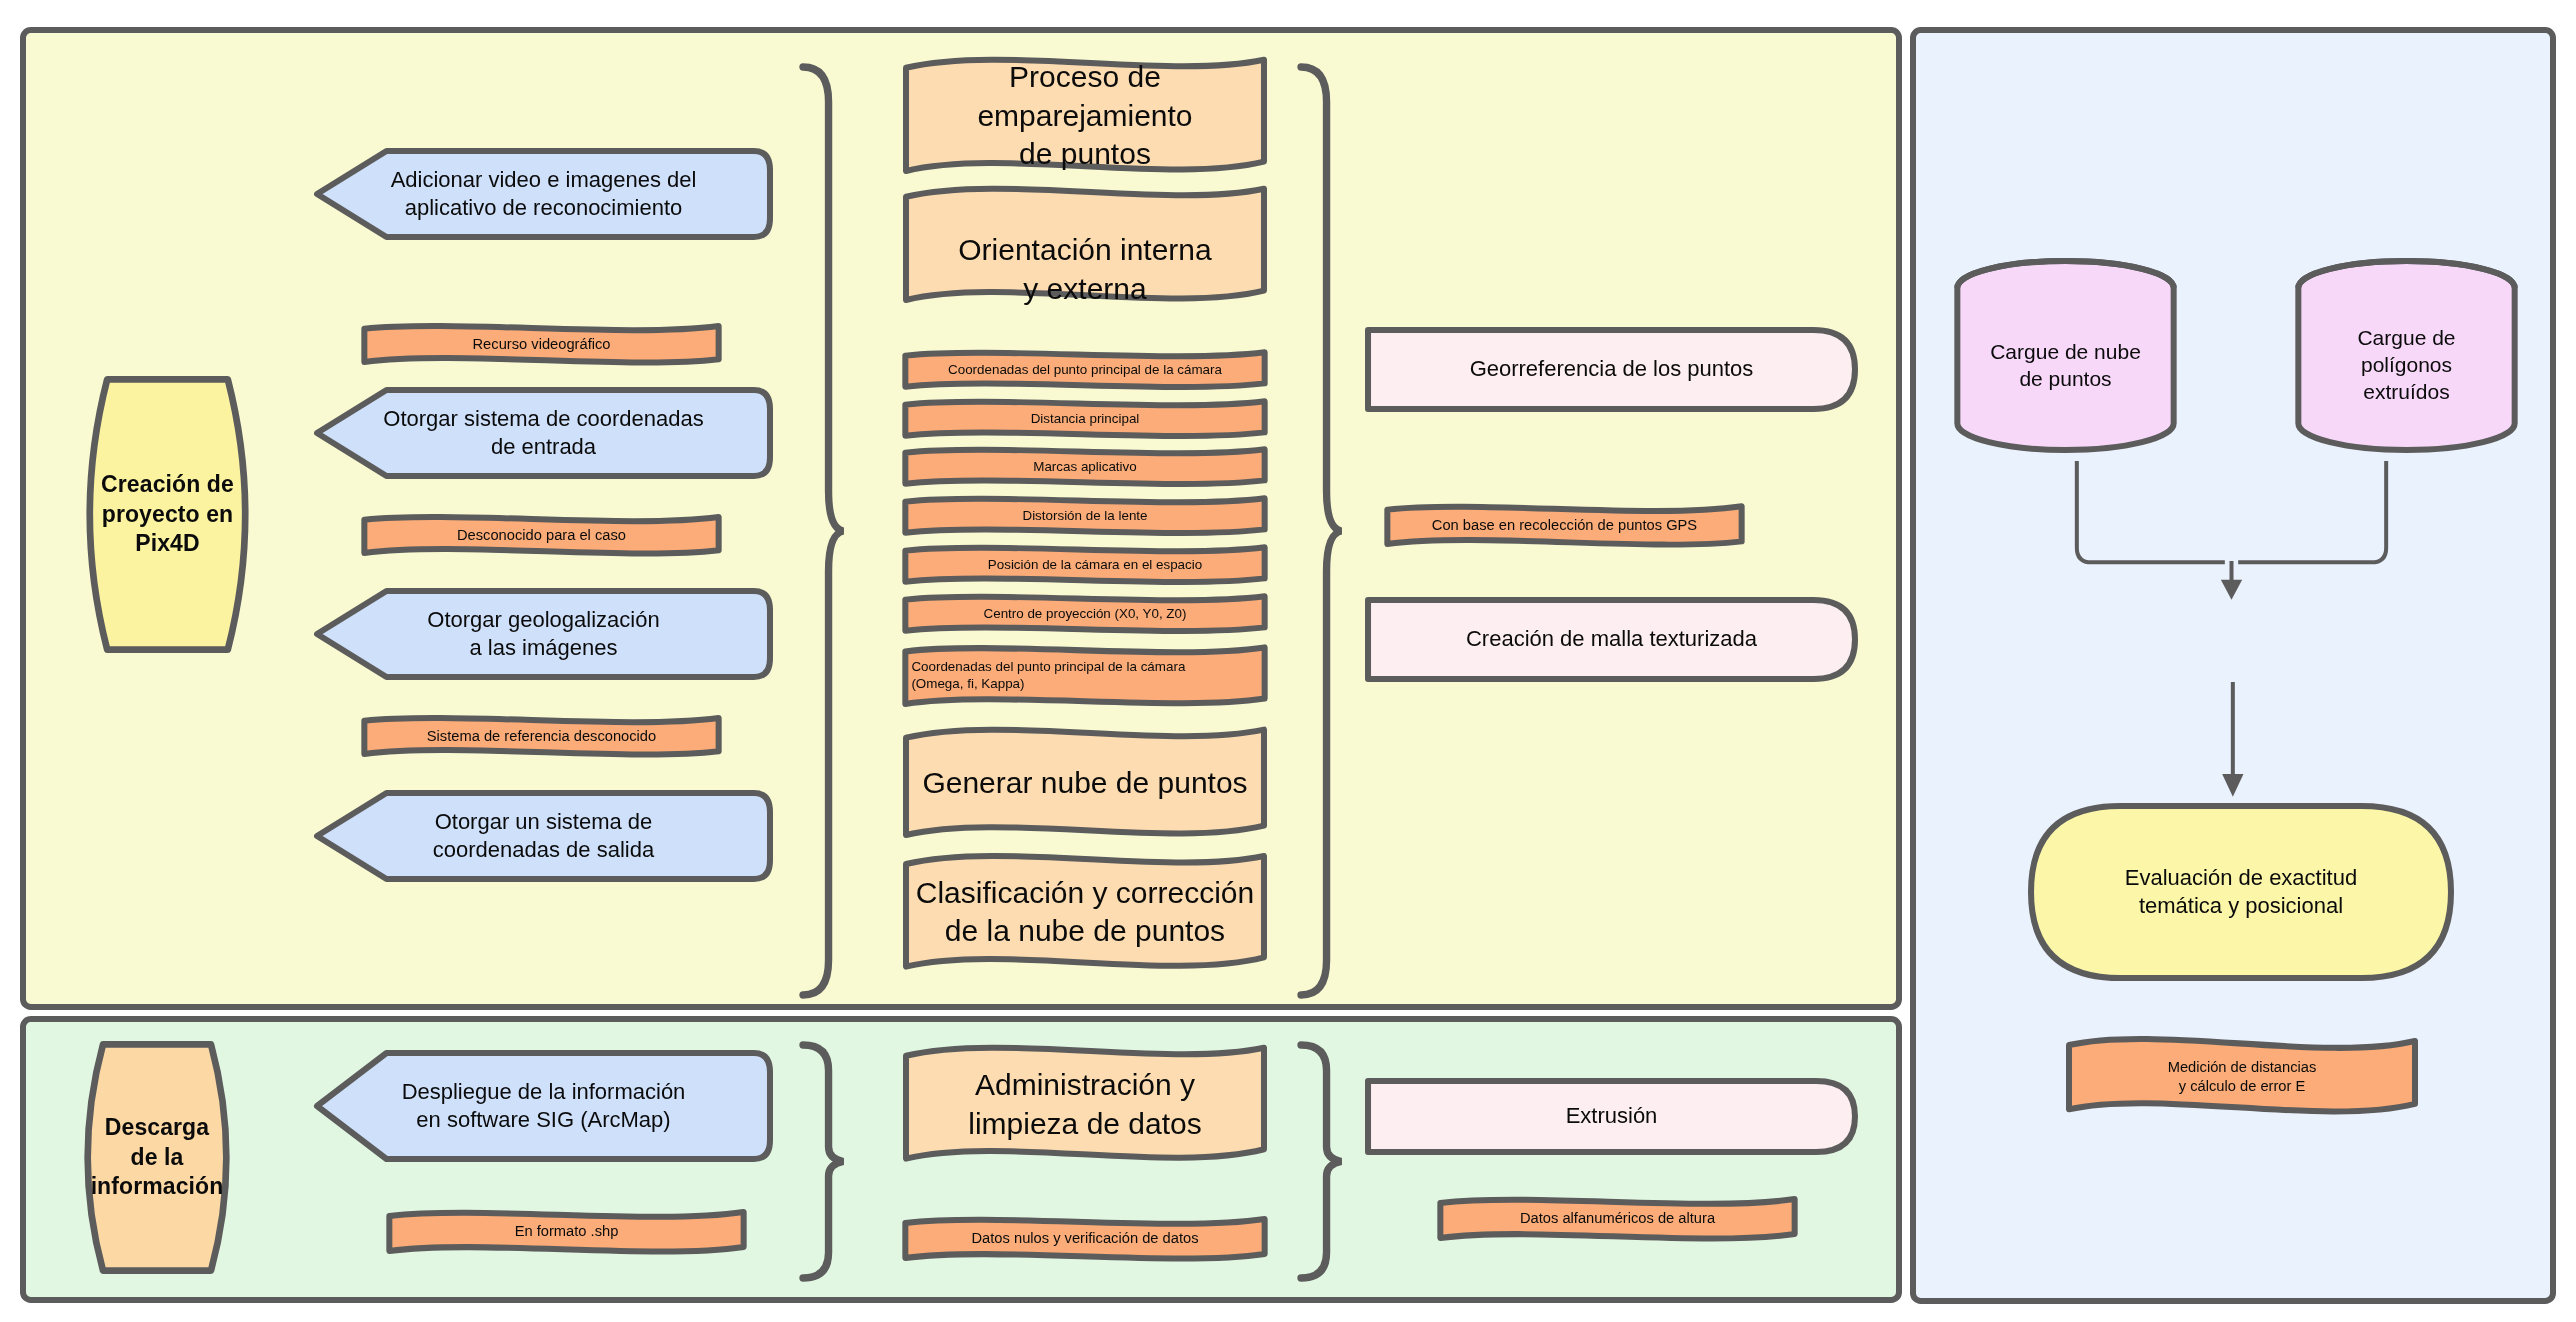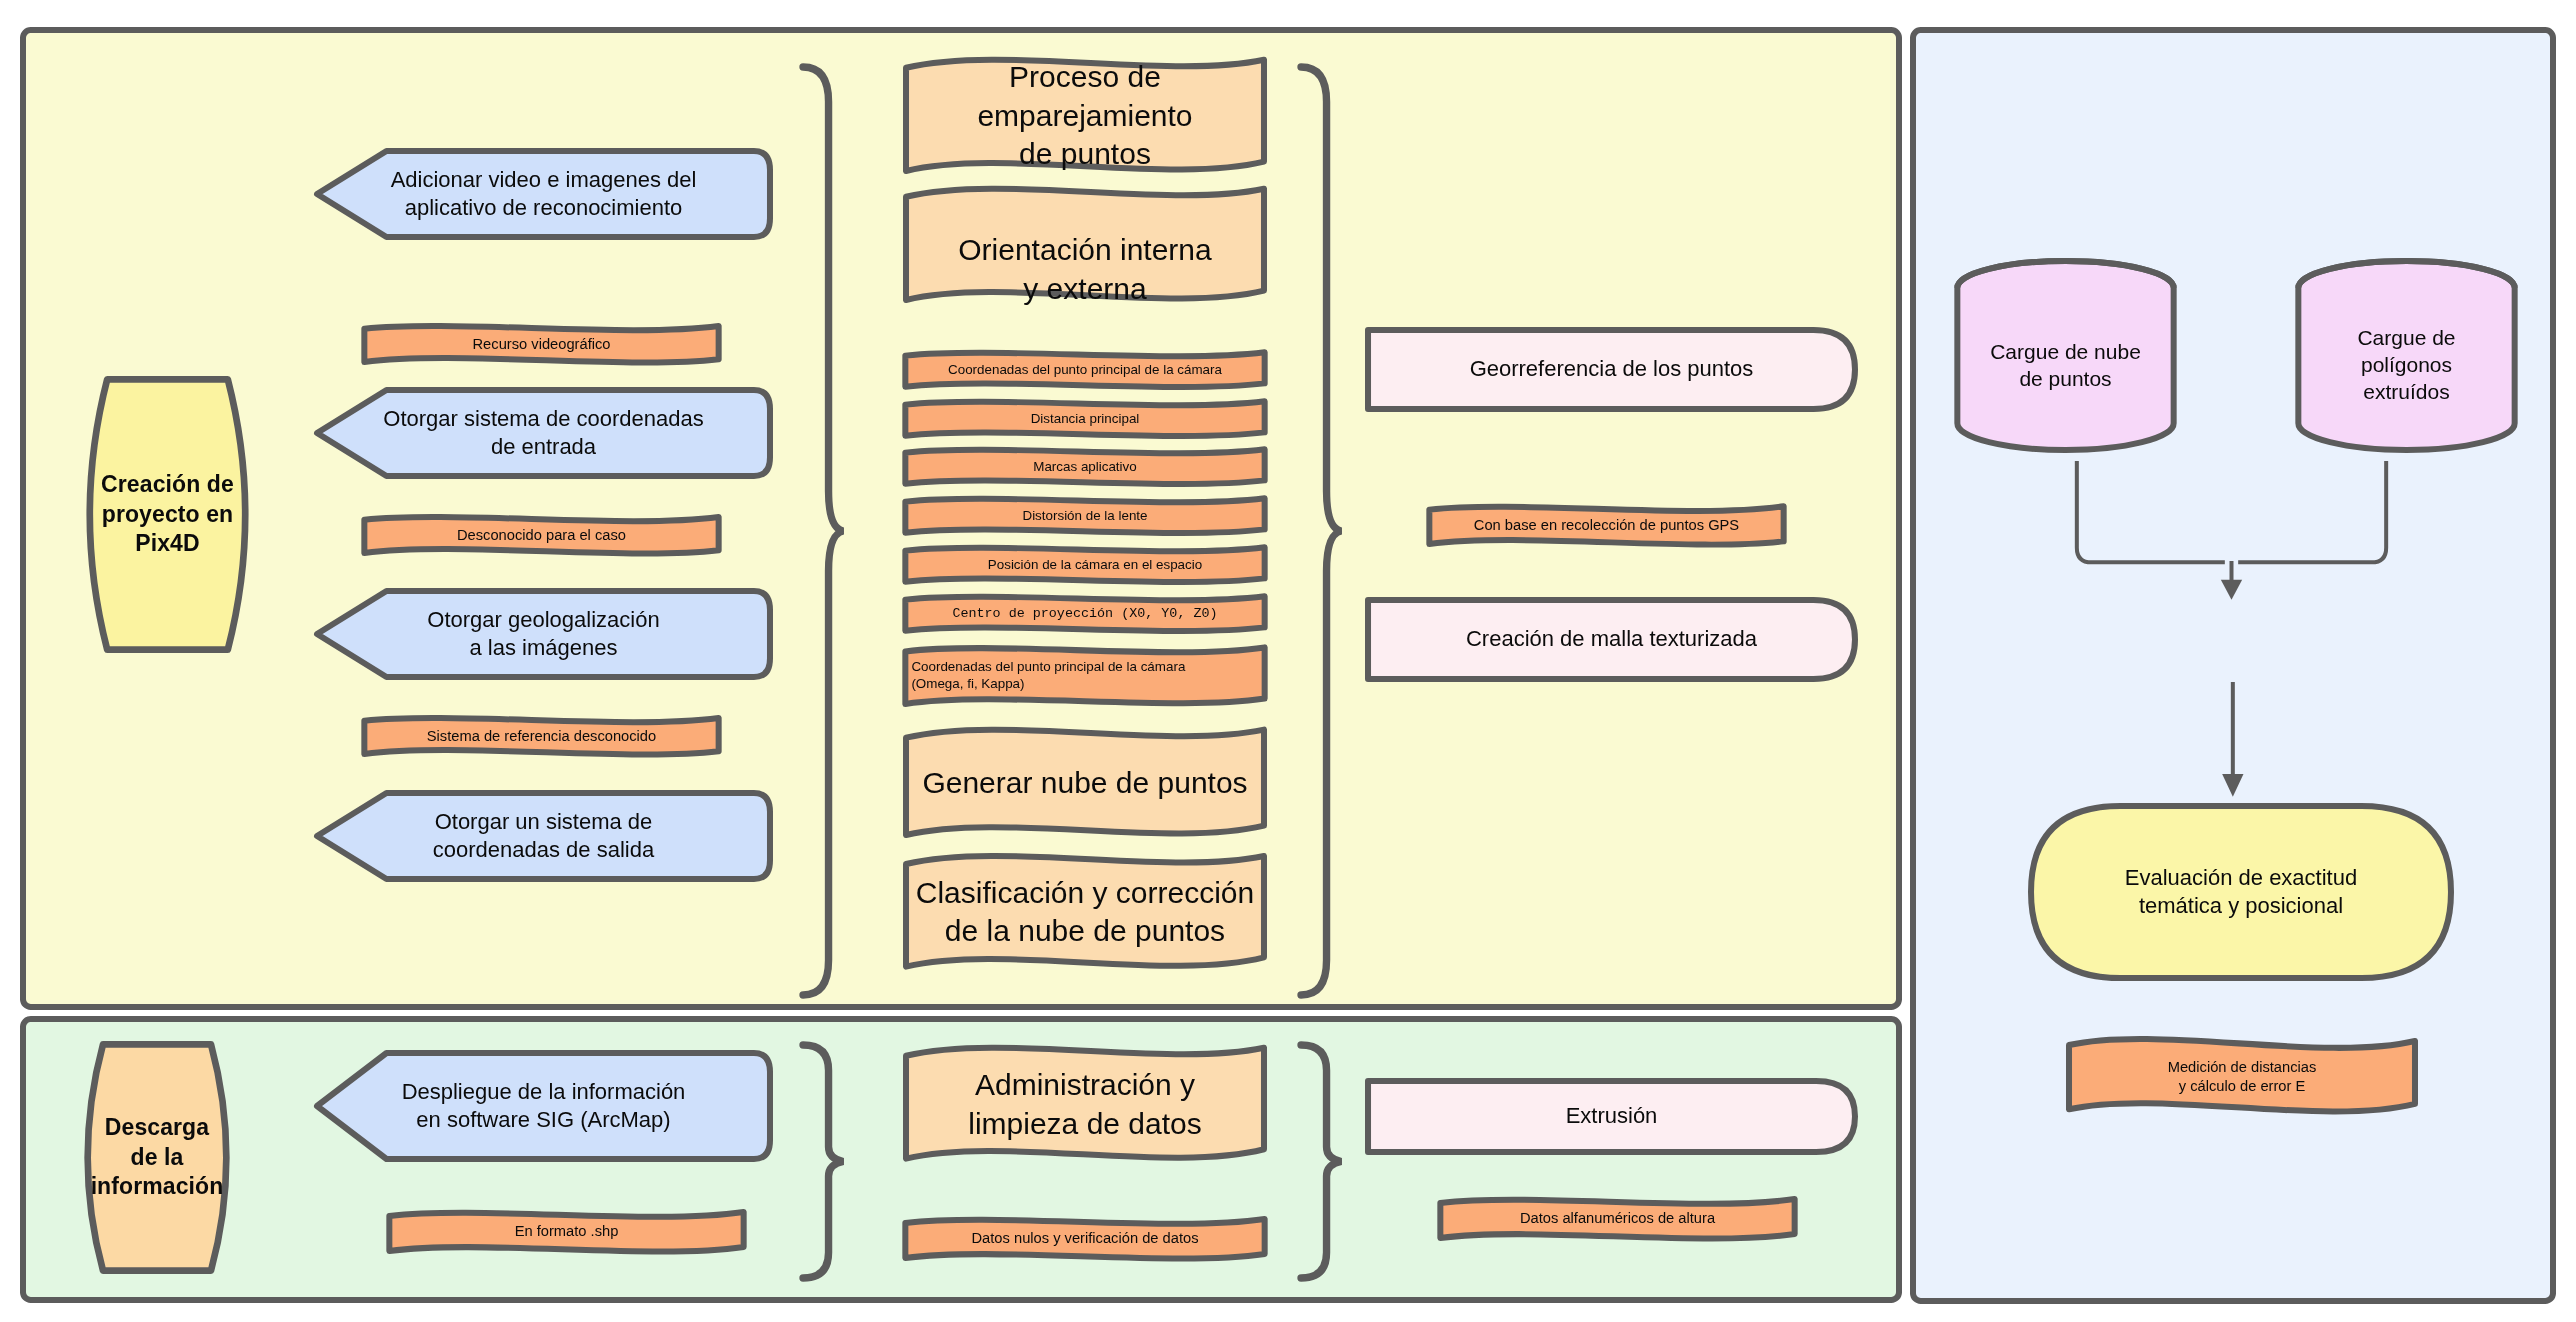--- a/index.html
+++ b/index.html
@@ -143,21 +143,21 @@
     <span class="lbl">Distorsión de la lente</span>
   </div>
 
   <div class="node f-tiny" style="left:902px;top:544px;width:366px;height:41px;padding-left:20px;">
     <svg viewBox="0 0 548 62" preserveAspectRatio="none">
       <path d="M 5 10 C 140 -4 408 22 543 5 L 543 52 C 408 68 140 42 5 57 Z" fill="#fbac78" stroke="#5c5c5c" stroke-width="9" stroke-linejoin="round"></path>
     </svg>
     <span class="lbl">Posición de la cámara en el espacio</span>
   </div>
 
-  <div class="node f-tiny" style="left:902px;top:593px;width:366px;height:41px;font-family:Liberation Mono, monospace;">
+  <div class="node f-tiny" style="left:902px;top:593px;width:366px;height:41px;">
     <svg viewBox="0 0 548 62" preserveAspectRatio="none">
       <path d="M 5 10 C 140 -4 408 22 543 5 L 543 52 C 408 68 140 42 5 57 Z" fill="#fbac78" stroke="#5c5c5c" stroke-width="9" stroke-linejoin="round"></path>
     </svg>
     <span class="lbl">Centro de proyección (X0, Y0, Z0)</span>
   </div>
 
   <div class="node f-tiny" style="left:902px;top:642px;width:366px;height:66px;">
     <svg viewBox="0 0 548 98" preserveAspectRatio="none">
       <path d="M 5 14 C 140 -2 408 28 543 8 L 543 84 C 408 104 140 72 5 92 Z" fill="#fbac78" stroke="#5c5c5c" stroke-width="9" stroke-linejoin="round"></path>
     </svg>
@@ -184,21 +184,21 @@
     <path d="M 6 6 Q 44 6 44 58 L 44 640 Q 44 696 66 700 Q 44 704 44 760 L 44 1342 Q 44 1394 6 1394" fill="none" stroke="#5c5c5c" stroke-width="11" stroke-linecap="round"></path>
   </svg>
 
   <div class="node f-main" style="left:1364px;top:326px;width:495px;height:87px;">
     <svg viewBox="0 0 740 130" preserveAspectRatio="none">
       <path d="M 6 6 L 672 6 Q 734 6 734 65 Q 734 124 672 124 L 6 124 Z" fill="#fdeef2" stroke="#5c5c5c" stroke-width="9" stroke-linejoin="round"></path>
     </svg>
     <span class="lbl">Georreferencia de los puntos</span>
   </div>
 
-  <div class="node f-small" style="left:1426px;top:503px;width:361px;height:45px;">
+  <div class="node f-small" style="left:1384px;top:503px;width:361px;height:45px;">
     <svg viewBox="0 0 540 68" preserveAspectRatio="none">
       <path d="M 5 10 C 140 -5 400 25 535 5 L 535 58 C 400 74 140 44 5 62 Z" fill="#fbac78" stroke="#5c5c5c" stroke-width="9" stroke-linejoin="round"></path>
     </svg>
     <span class="lbl">Con base en recolección de puntos GPS</span>
   </div>
 
   <div class="node f-main" style="left:1364px;top:596px;width:495px;height:87px;">
     <svg viewBox="0 0 740 130" preserveAspectRatio="none">
       <path d="M 6 6 L 672 6 Q 734 6 734 65 Q 734 124 672 124 L 6 124 Z" fill="#fdeef2" stroke="#5c5c5c" stroke-width="9" stroke-linejoin="round"></path>
     </svg>

